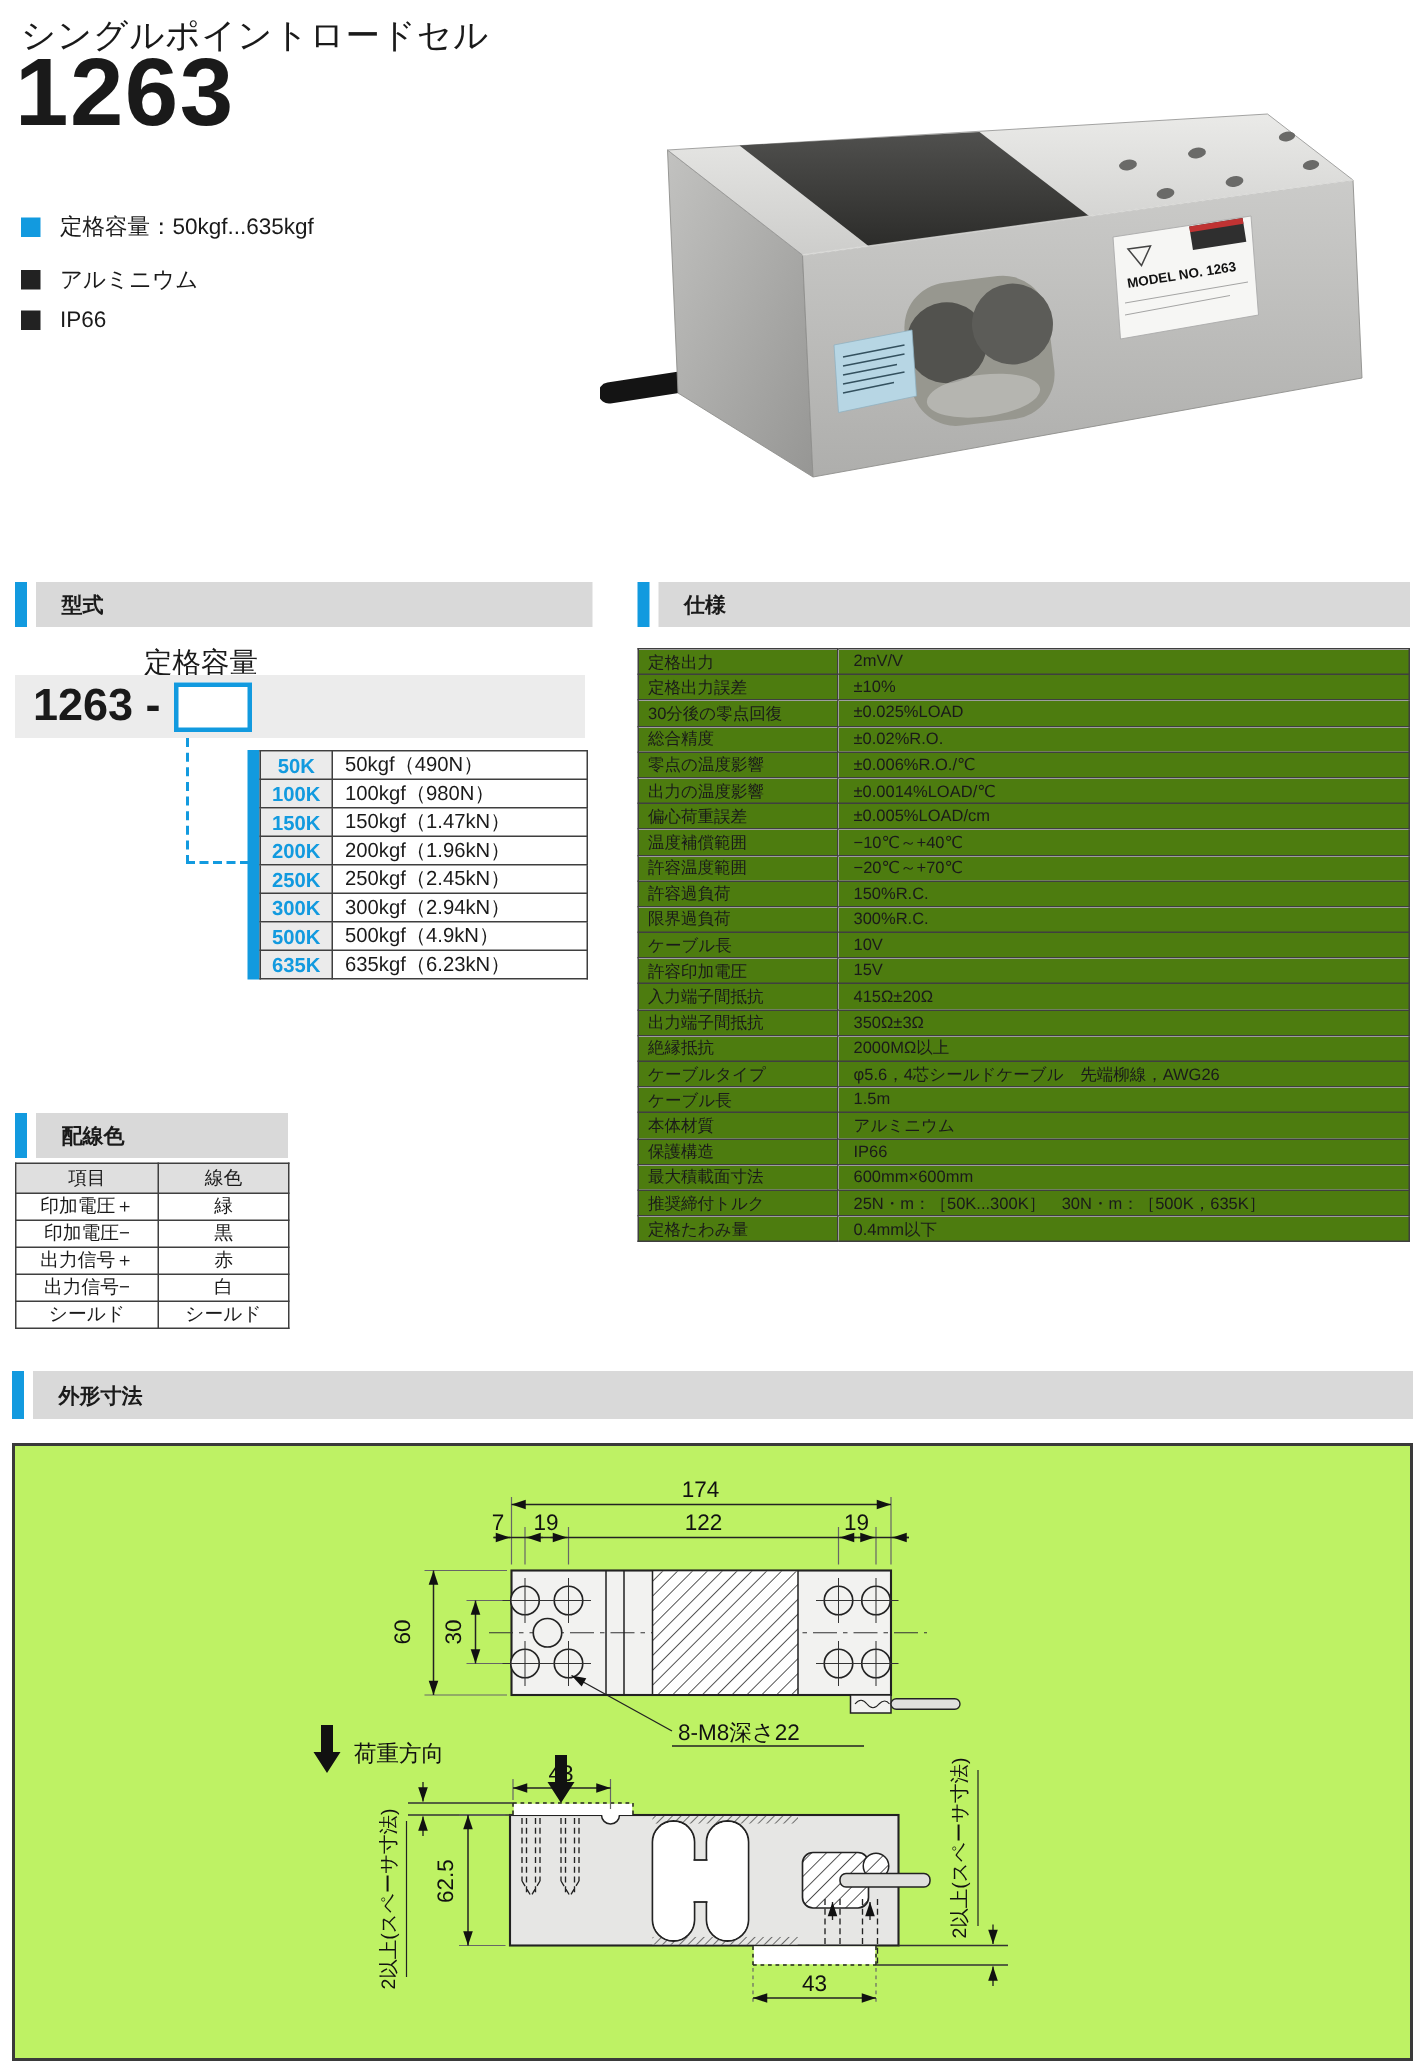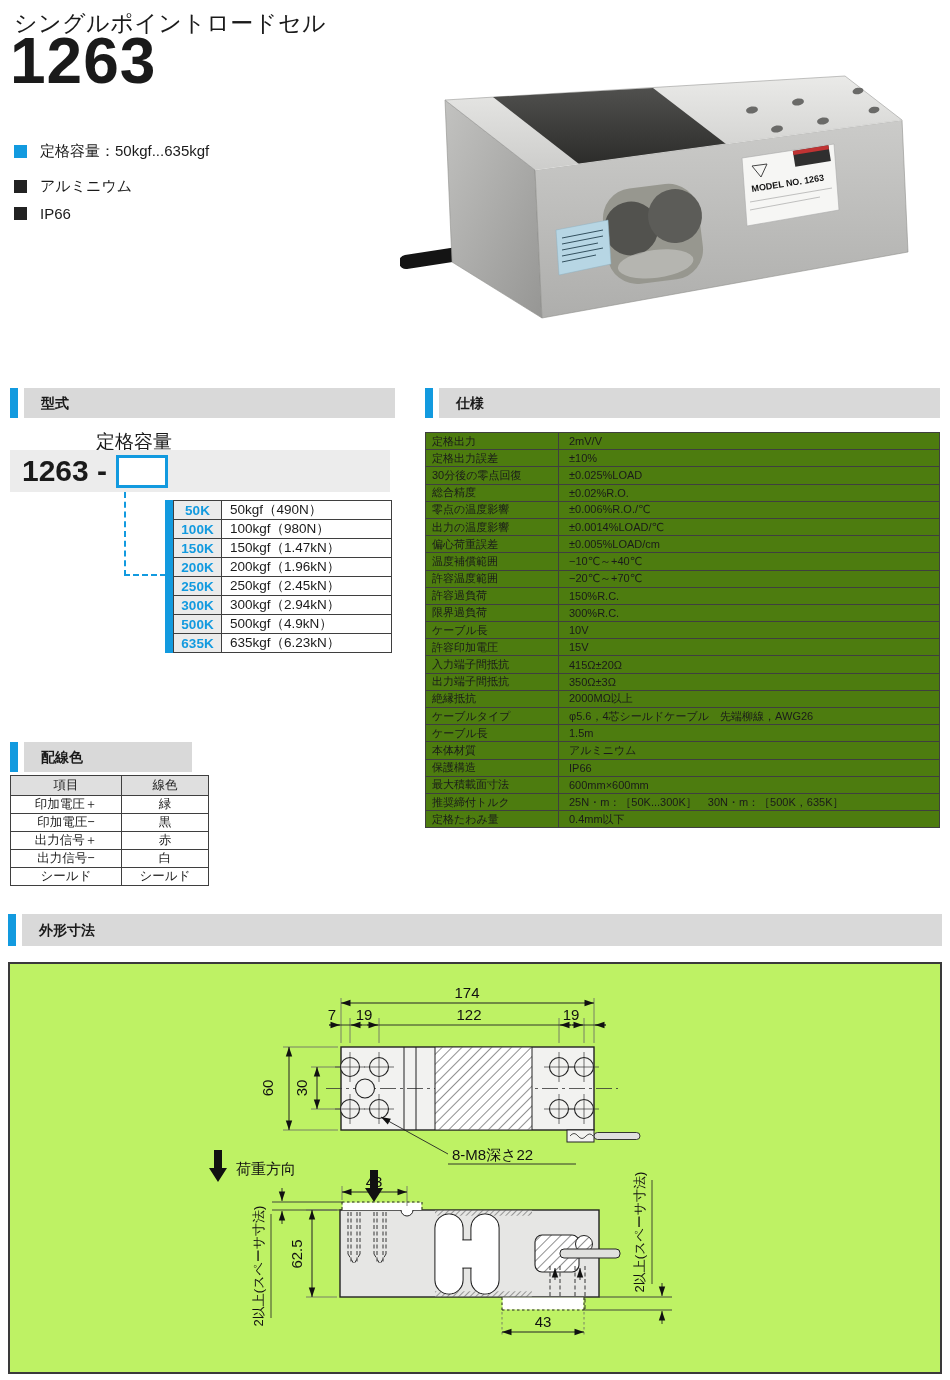--- a/index.html
+++ b/index.html
@@ -36,21 +36,21 @@
   .cap-table-wrap { position:absolute; left:165px; top:500px; border-left:8px solid var(--accent); }
   table { border-collapse:collapse; }
   .cap-table td { border:1px solid var(--line); height:17.6px; font-size:13.5px; white-space:nowrap; overflow:hidden; }
   .cap-table .code { width:48px; text-align:center; background:#ebebeb; color:var(--accent); font-weight:bold; }
   .cap-table .val  { width:170px; padding-left:8px; background:#fff; }
 
   
   .wire-table { position:absolute; left:10px; top:775px; }
   .wire-table th, .wire-table td { border:1px solid var(--line); text-align:center; font-size:12.5px;
                                    white-space:nowrap; overflow:hidden; font-weight:normal; }
-  .wire-table th { background:#dfdfdf; width:111px; height:20px; }
+  .wire-table th { background:#dfdfdf; width:95px; height:20px; }
   .wire-table th + th { width:87px; }
   .wire-table td { height:17.4px; background:#fff; }
 
   
   .spec-table { position:absolute; left:425px; top:432px; table-layout:fixed; width:515px; border:1px solid #333; }
   .spec-table td { border:1px solid var(--line); height:17.2px; font-size:11px; white-space:nowrap; overflow:hidden; background:#4d7c0f; }
   .spec-table td.lab { width:133px; padding-left:6px; }
   .spec-table td.val { padding-left:10px; }
 
   

